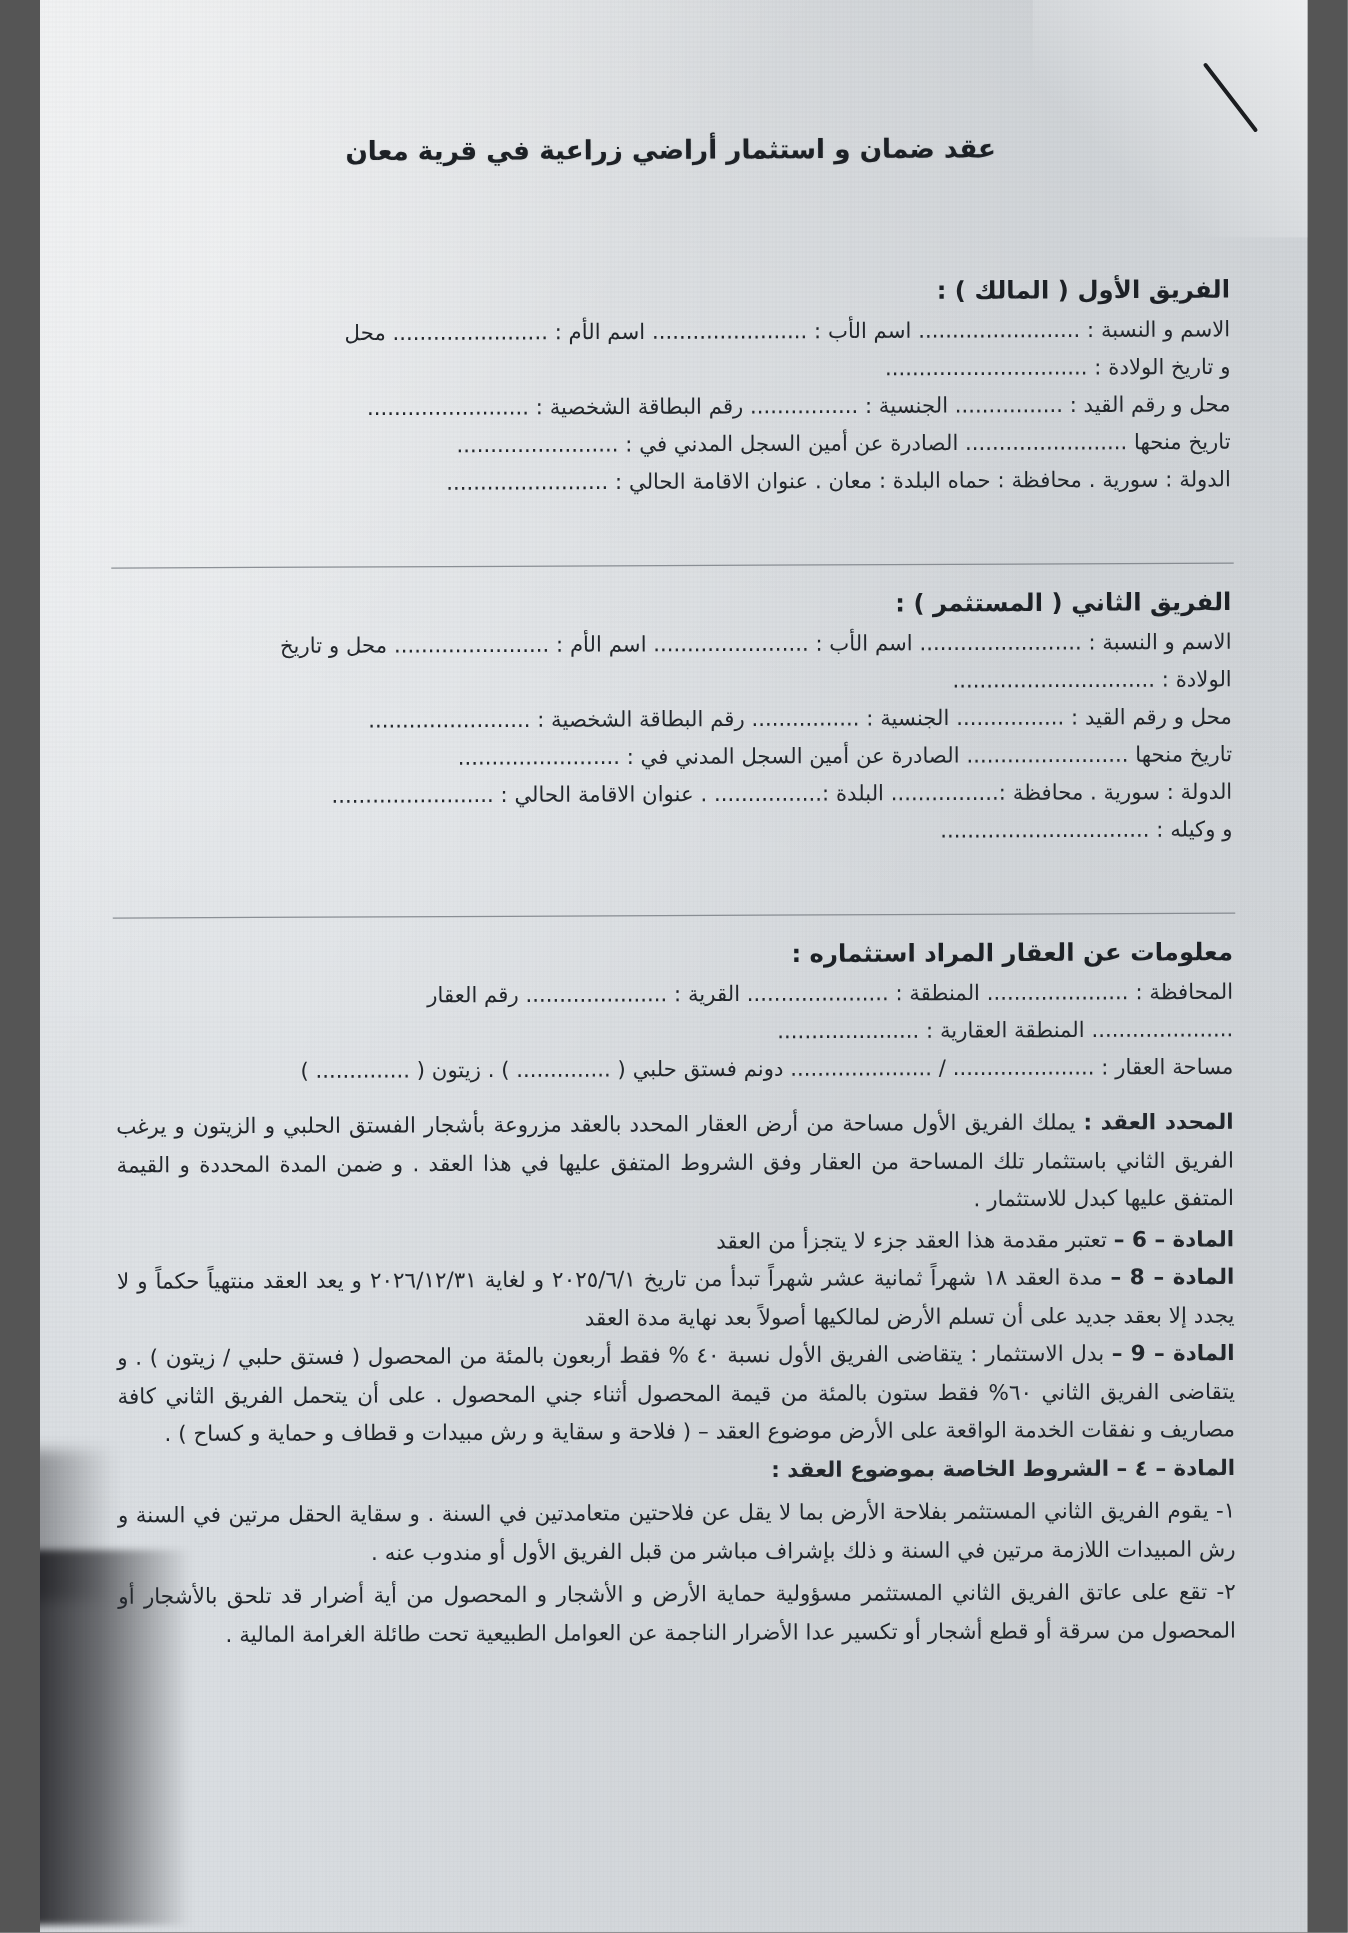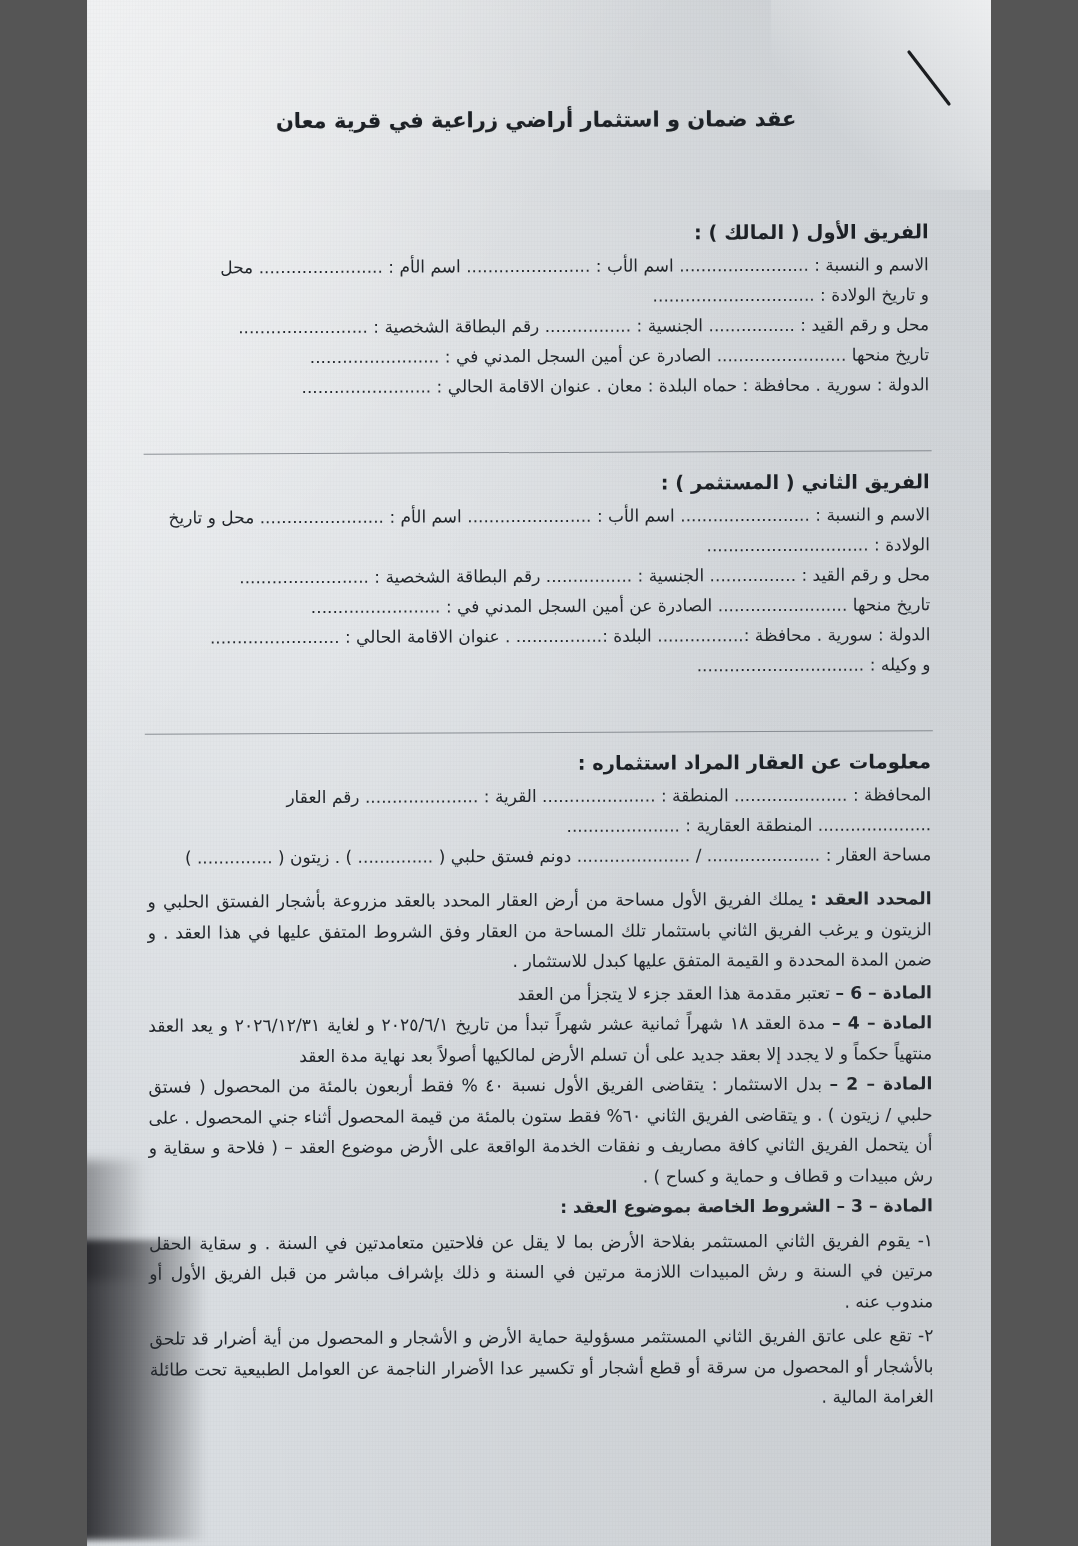--- a/index.html
+++ b/index.html
@@ -2,21 +2,21 @@
 <html lang="ar" dir="rtl"><head>
 <meta charset="utf-8">
 <style>
   html, body {
     margin: 0;
     padding: 0;
     background: #555;
   }
   .page {
     position: relative;
-    width: 904px;
+    width: 1014px;
     height: 1546px;
     margin: 0 auto;
     background: #d9dde1;
     background-image:
       linear-gradient(125deg, rgba(255,255,255,0.55) 0%, rgba(255,255,255,0.0) 30%),
       linear-gradient(200deg, rgba(0,0,0,0.06) 0%, rgba(0,0,0,0.0) 45%),
       radial-gradient(ellipse at 15% 12%, rgba(255,255,255,0.5), rgba(255,255,255,0) 55%),
       radial-gradient(ellipse at 85% 80%, rgba(0,0,0,0.07), rgba(0,0,0,0) 60%);
     overflow: hidden;
     font-family: "DejaVu Sans", "Liberation Sans", sans-serif;
@@ -171,29 +171,29 @@
 
       <p class="body-line" style="margin:0 0 2px 0; text-align:justify;">
         <span class="b">المحدد العقد :</span><span> يملك الفريق الأول مساحة من أرض العقار المحدد بالعقد مزروعة بأشجار الفستق الحلبي و الزيتون و يرغب الفريق الثاني باستثمار تلك المساحة من العقار وفق الشروط المتفق عليها في هذا العقد . و ضمن المدة المحددة و القيمة المتفق عليها كبدل للاستثمار .</span>
       </p>
 
       <p class="body-line" style="margin:0; text-align:justify;">
         <span class="b">المادة – 6 –</span><span> تعتبر مقدمة هذا العقد جزء لا يتجزأ من العقد</span>
       </p>
 
       <p class="body-line" style="margin:0; text-align:justify;">
-        <span class="b">المادة – 4 –</span><span> مدة العقد ١٨ شهراً ثمانية عشر شهراً تبدأ من تاريخ ٢٠٢٥/٦/١ و لغاية ٢٠٢٦/١٢/٣١ و يعد العقد منتهياً حكماً و لا يجدد إلا بعقد جديد على أن تسلم الأرض لمالكيها أصولاً بعد نهاية مدة العقد</span>
+        <span class="b">المادة – 8 –</span><span> مدة العقد ١٨ شهراً ثمانية عشر شهراً تبدأ من تاريخ ٢٠٢٥/٦/١ و لغاية ٢٠٢٦/١٢/٣١ و يعد العقد منتهياً حكماً و لا يجدد إلا بعقد جديد على أن تسلم الأرض لمالكيها أصولاً بعد نهاية مدة العقد</span>
       </p>
 
       <p class="body-line" style="margin:0; text-align:justify;">
-        <span class="b">المادة – 2 –</span><span> بدل الاستثمار : يتقاضى الفريق الأول نسبة ٤٠ % فقط أربعون بالمئة من المحصول ( فستق حلبي / زيتون ) . و يتقاضى الفريق الثاني ٦٠% فقط ستون بالمئة من قيمة المحصول أثناء جني المحصول . على أن يتحمل الفريق الثاني كافة مصاريف و نفقات الخدمة الواقعة على الأرض موضوع العقد – ( فلاحة و سقاية و رش مبيدات و قطاف و حماية  و كساح ) .</span>
+        <span class="b">المادة – 9 –</span><span> بدل الاستثمار : يتقاضى الفريق الأول نسبة ٤٠ % فقط أربعون بالمئة من المحصول ( فستق حلبي / زيتون ) . و يتقاضى الفريق الثاني ٦٠% فقط ستون بالمئة من قيمة المحصول أثناء جني المحصول . على أن يتحمل الفريق الثاني كافة مصاريف و نفقات الخدمة الواقعة على الأرض موضوع العقد – ( فلاحة و سقاية و رش مبيدات و قطاف و حماية  و كساح ) .</span>
       </p>
 
       <p class="body-line" style="margin:0;">
-        <span class="b">المادة – 3 –</span><span class="b"> الشروط الخاصة بموضوع العقد :</span>
+        <span class="b">المادة – ٤ –</span><span class="b"> الشروط الخاصة بموضوع العقد :</span>
       </p>
 
       <p class="body-line" style="margin:4px 0 0 0; text-align:justify;">
         <span>١-</span><span> يقوم الفريق الثاني المستثمر بفلاحة الأرض بما لا يقل عن فلاحتين متعامدتين في السنة  .  و سقاية الحقل مرتين في السنة و رش المبيدات اللازمة مرتين في السنة و ذلك بإشراف مباشر من قبل الفريق الأول أو مندوب عنه .</span>
       </p>
 
       <p class="body-line" style="margin:4px 0 0 0; text-align:justify;">
         <span>٢-</span><span> تقع على عاتق الفريق الثاني المستثمر مسؤولية حماية الأرض و الأشجار و المحصول من أية أضرار قد تلحق بالأشجار أو المحصول من سرقة أو قطع أشجار أو تكسير عدا الأضرار الناجمة عن العوامل الطبيعية تحت طائلة الغرامة المالية .</span>
       </p>
 

